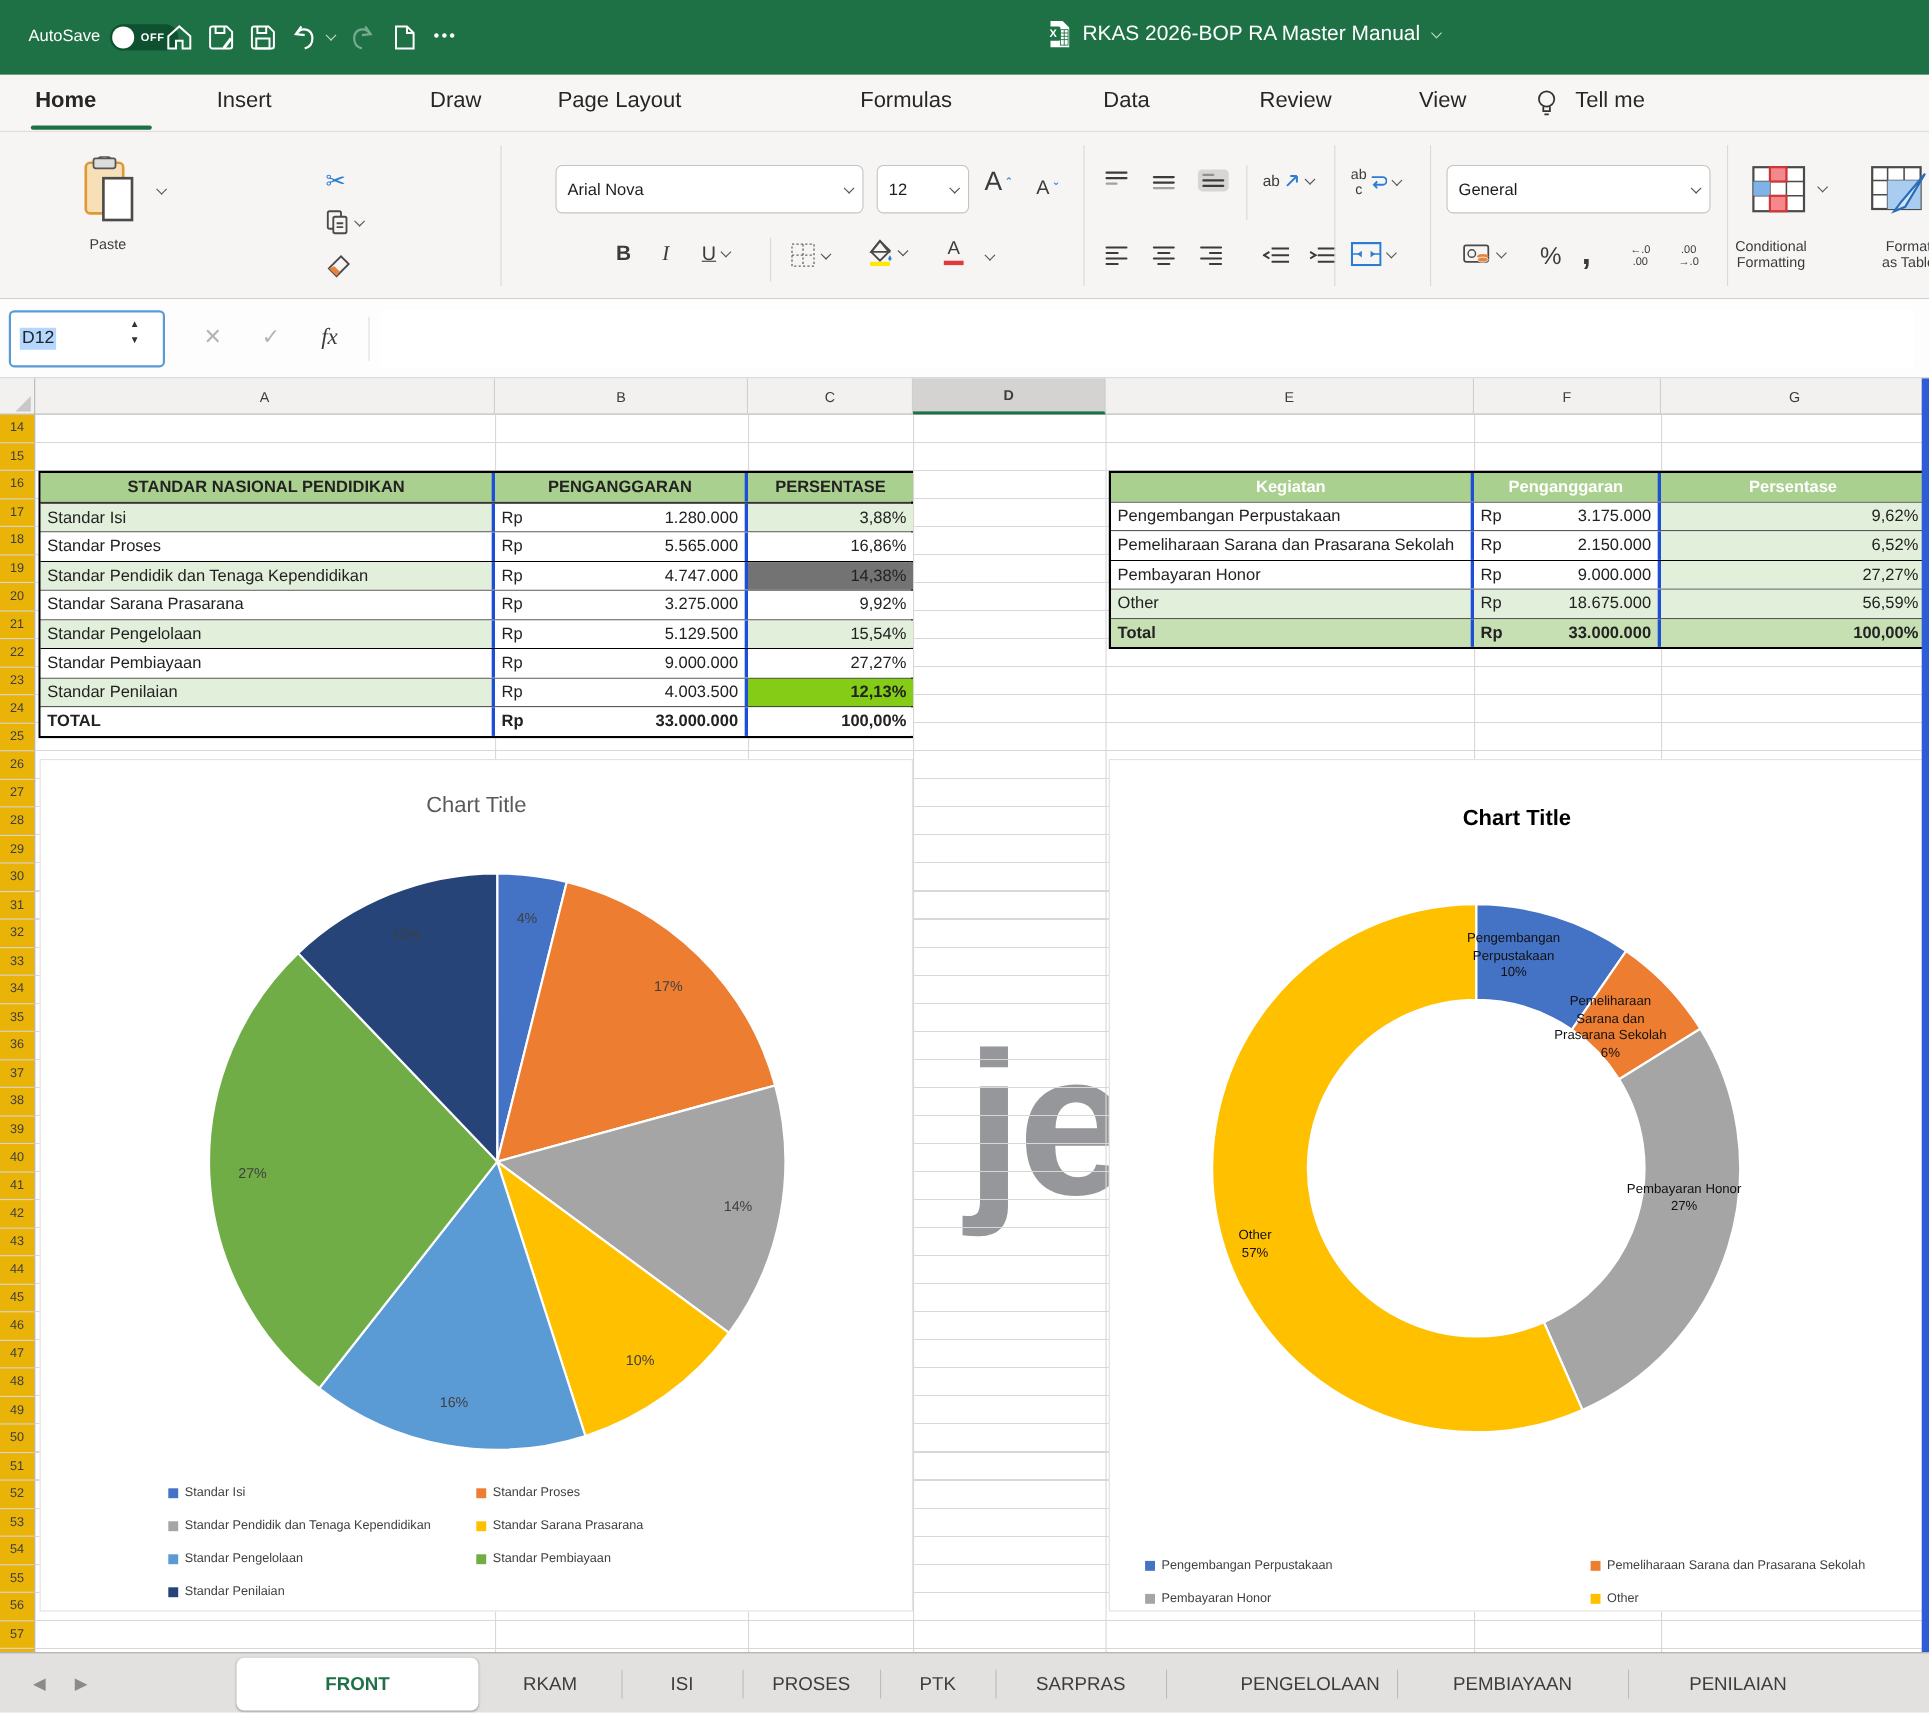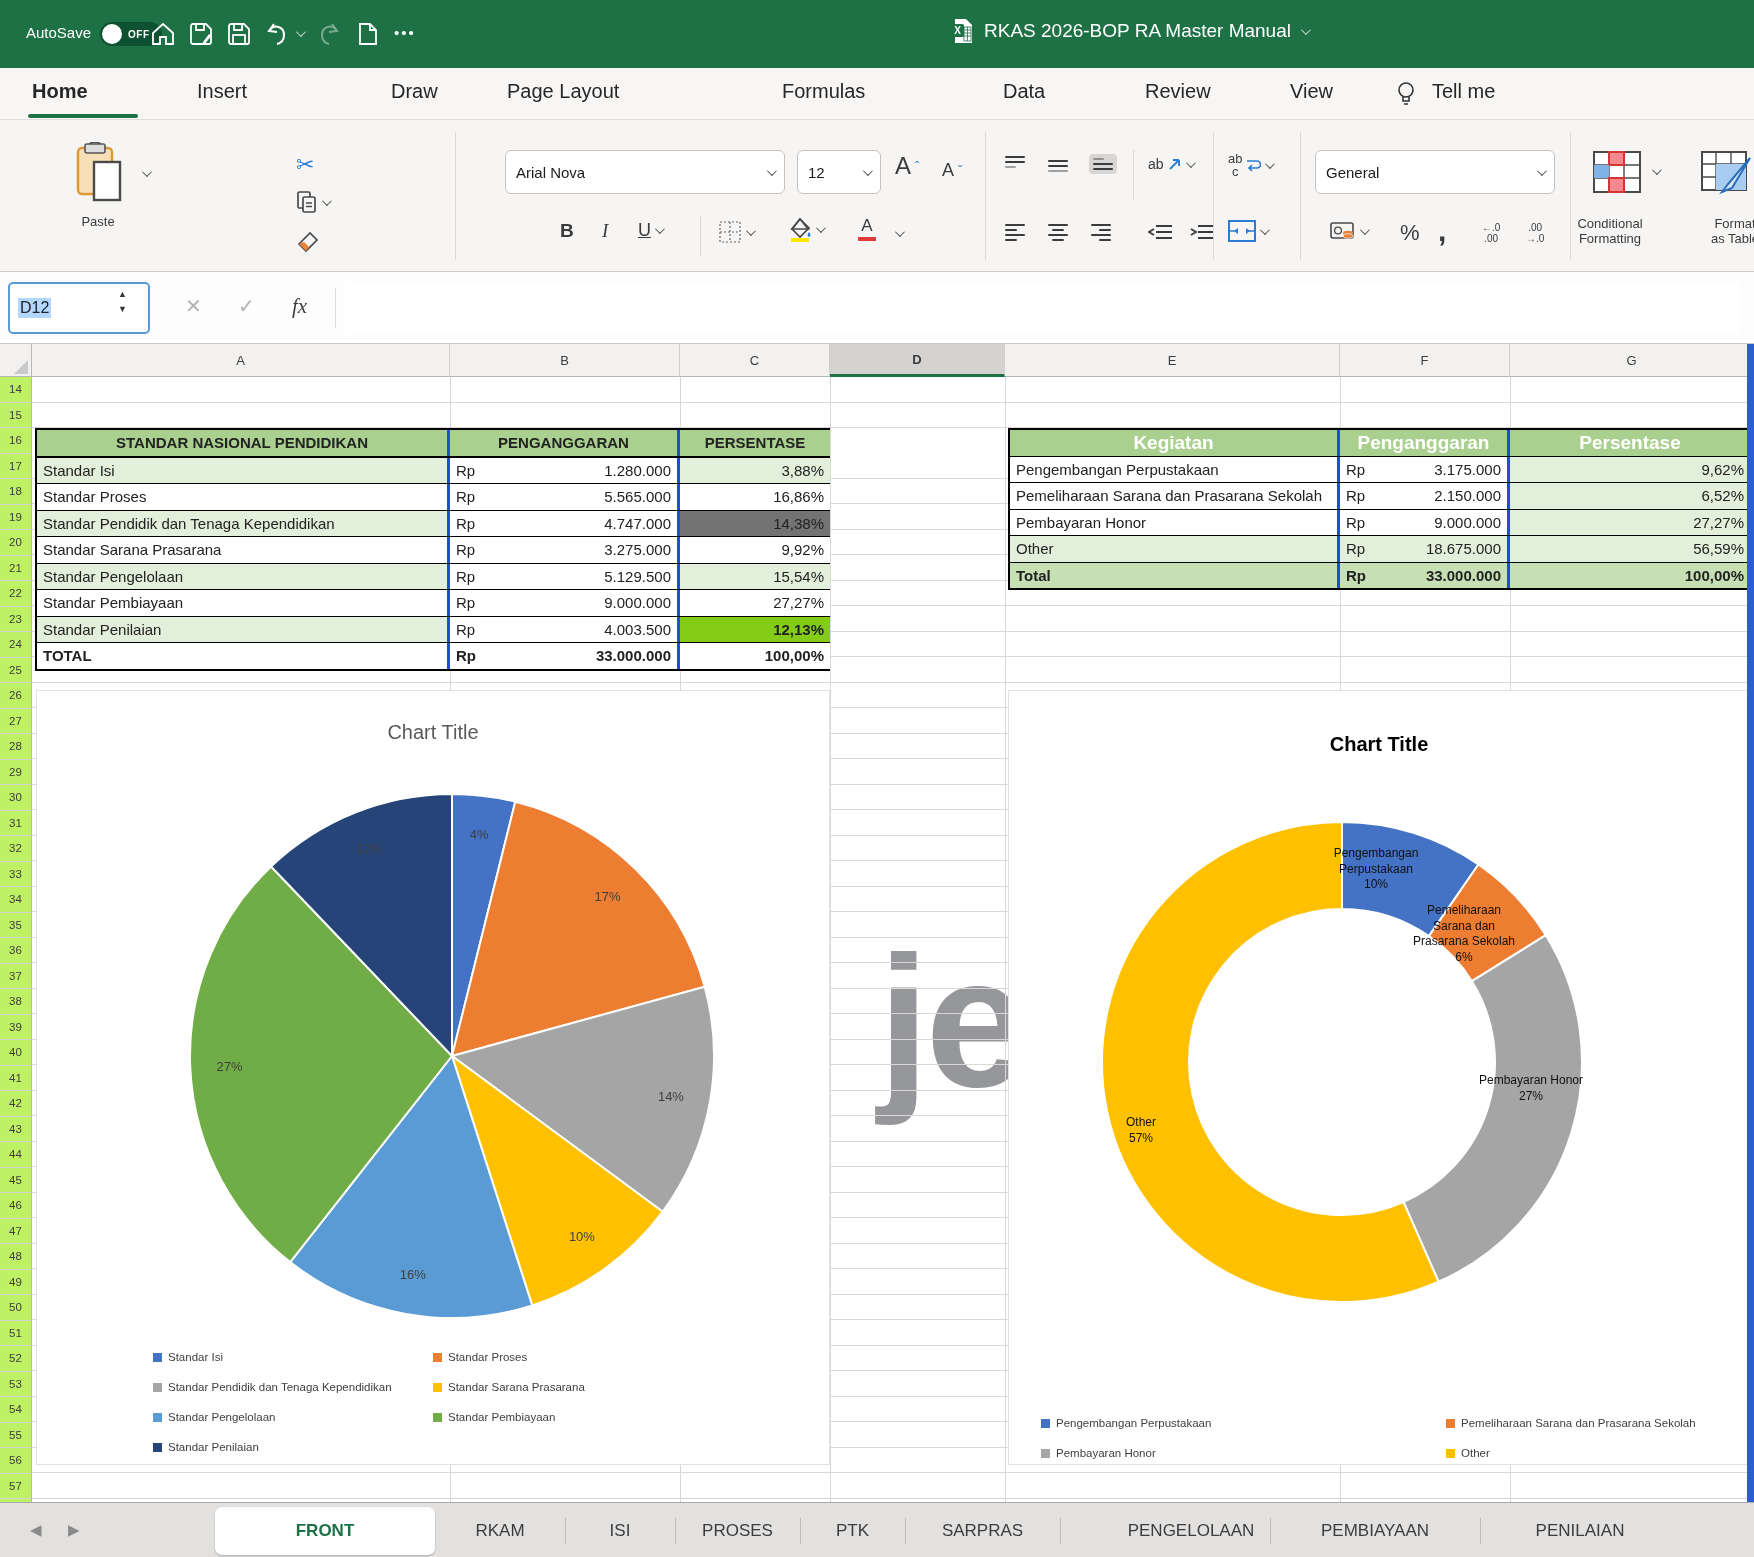--- a/index.html
+++ b/index.html
@@ -57,21 +57,21 @@
   #fx-glyph { font-family:"Liberation Serif",serif; font-style:italic; color:#3d3d3d; font-size:21px; }
 
   
   #colheads { left:0; top:344px; width:1754px; height:33px; background:#f2f1f0; border-bottom:1px solid #b7b7b7; }
   .colcell { position:absolute; top:0; height:33px; border-right:1px solid #cfcfcf; font-size:13px;
              color:#3d3d3d; display:flex; align-items:center; justify-content:center; }
   .colcell.sel { background:#d4d3d2; border-bottom:3px solid #1E7145; font-weight:bold; }
   #corner { left:0; top:0; width:32px; height:33px; border-right:1px solid #b7b7b7; position:absolute; }
   #corner:after { content:""; position:absolute; right:3px; bottom:3px;
                   border-left:14px solid transparent; border-bottom:14px solid #c8c8c8; }
-  #rowgutter { left:0; top:377px; width:32px; height:1125px; background:#bef264; border-right:1px solid #b7b7b7; }
+  #rowgutter { left:0; top:377px; width:32px; height:1125px; background:#eab308; border-right:1px solid #b7b7b7; }
   .rownum { position:absolute; left:0; width:31px; height:25.5px; font-size:11.5px; color:#3d3d3d;
             display:flex; align-items:center; justify-content:center; border-bottom:1px solid #d6d5d4; }
 
   #watermark { left:878px; top:930px; font-size:185px; font-weight:bold; color:#96979a;
                letter-spacing:-4px; z-index:1; line-height:1; }
   #gridlines { left:32px; top:377px; width:1722px; height:1125px; z-index:2;
     background-image:repeating-linear-gradient(to bottom, transparent 0 24.5px, #d9d8d7 24.5px 25.5px); }
   .vline { position:absolute; top:0; width:1px; height:1125px; background:#d9d8d7; }
   #bluestrip { left:1747px; top:344px; width:7px; height:1158px; background:#2e5cd6; z-index:6; }
 
@@ -79,21 +79,21 @@
   .xtable { position:absolute; z-index:3; border:2px solid #000; font-size:15px; background:#fff; }
   .trow { display:grid; border-top:1px solid #000; }
   .trow:first-child { border-top:none; }
   .tcell { border-right:3px solid #1d4ed8; display:flex; align-items:center; padding:0 6px;
            white-space:nowrap; overflow:hidden; height:25.5px; }
   .tcell:last-child { border-right:none; }
   .thead .tcell { justify-content:center; font-weight:bold; background:#A9D08E; }
   .cur-cell { justify-content:space-between; }
   .pct-cell { justify-content:flex-end; }
   #left-table .thead { border-bottom:1px solid #000; }
-  #right-table .thead .tcell { color:#fff; font-size:19px; }
+  #right-table .thead .tcell { color:#fff; font-size:15px; }
   .bold { font-weight:bold; }
 
   
   .chartbox { position:absolute; z-index:3; background:#fff; border:1px solid #e3e2e1; }
   .chart-title { position:absolute; width:100%; text-align:center; font-size:20px; }
   #pie-title { color:#5a5a5a; }
   #donut-title { color:#000; font-weight:bold; }
   .datalabel { position:absolute; transform:translate(-50%,-50%); text-align:center;
                font-size:12px; color:#111; line-height:1.3; white-space:pre-line; z-index:4; }
   .legend-item { position:absolute; display:flex; align-items:center; gap:6px; font-size:11.5px; color:#3f3f3f; }

